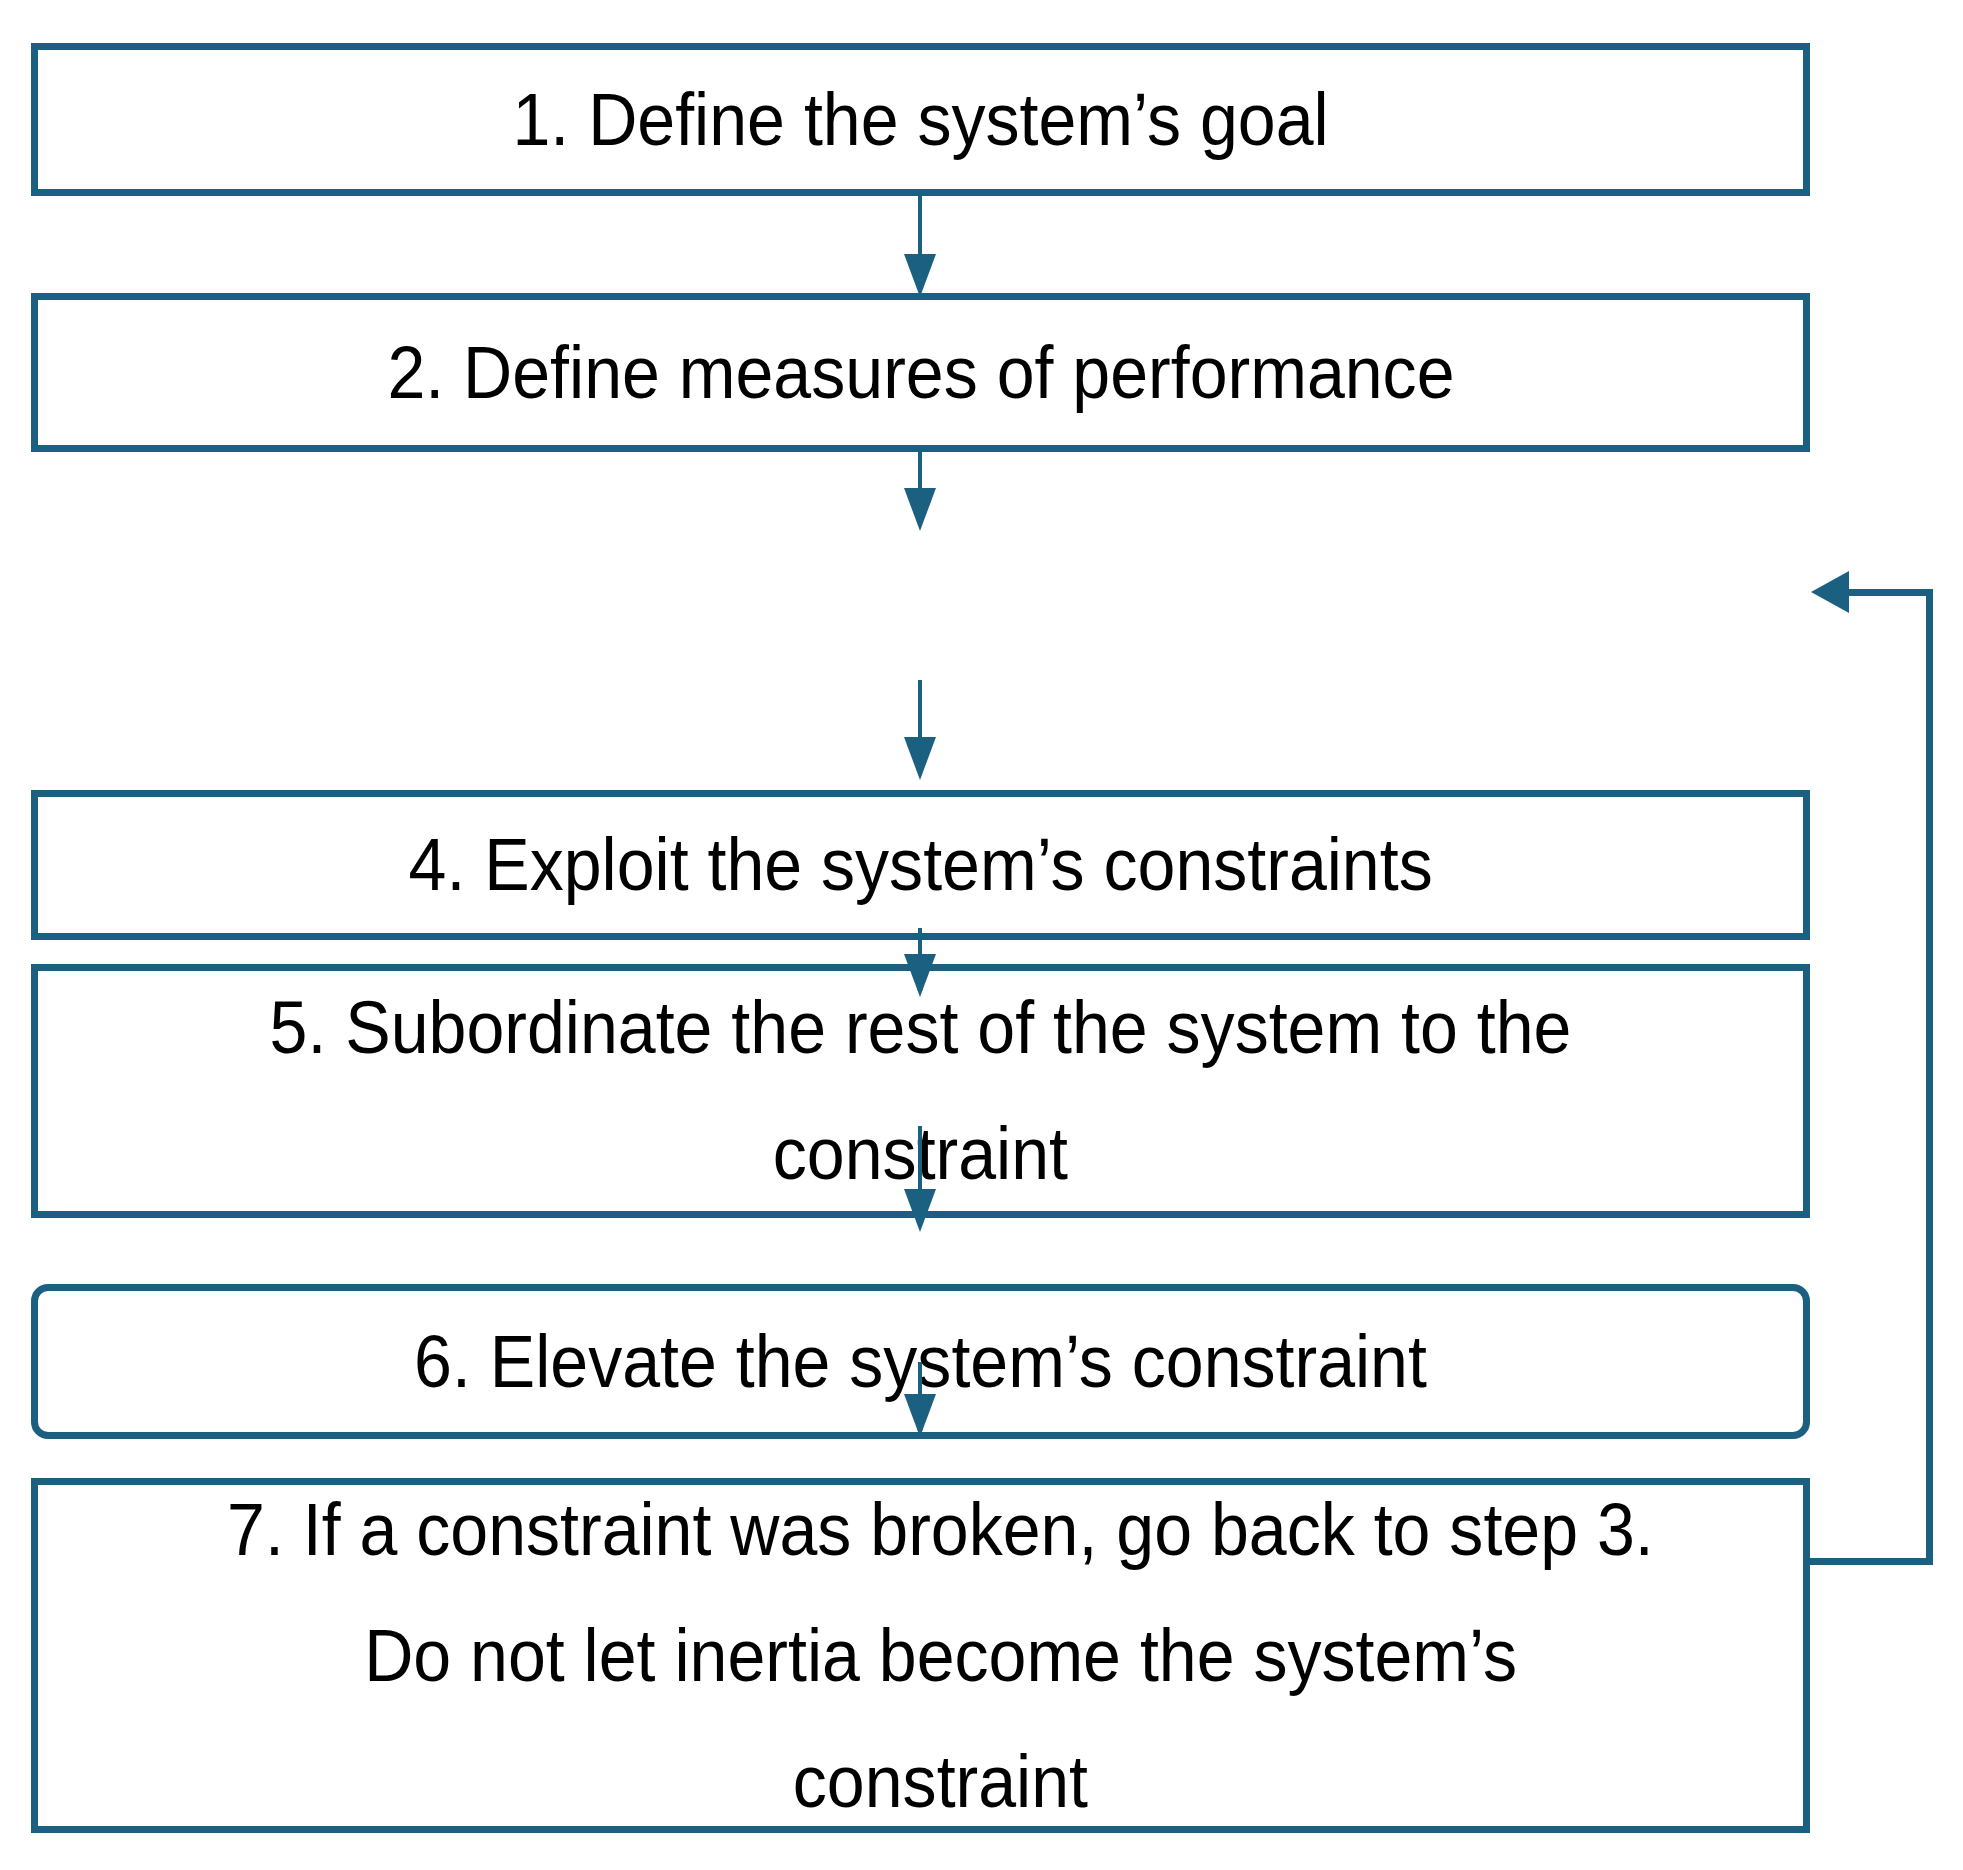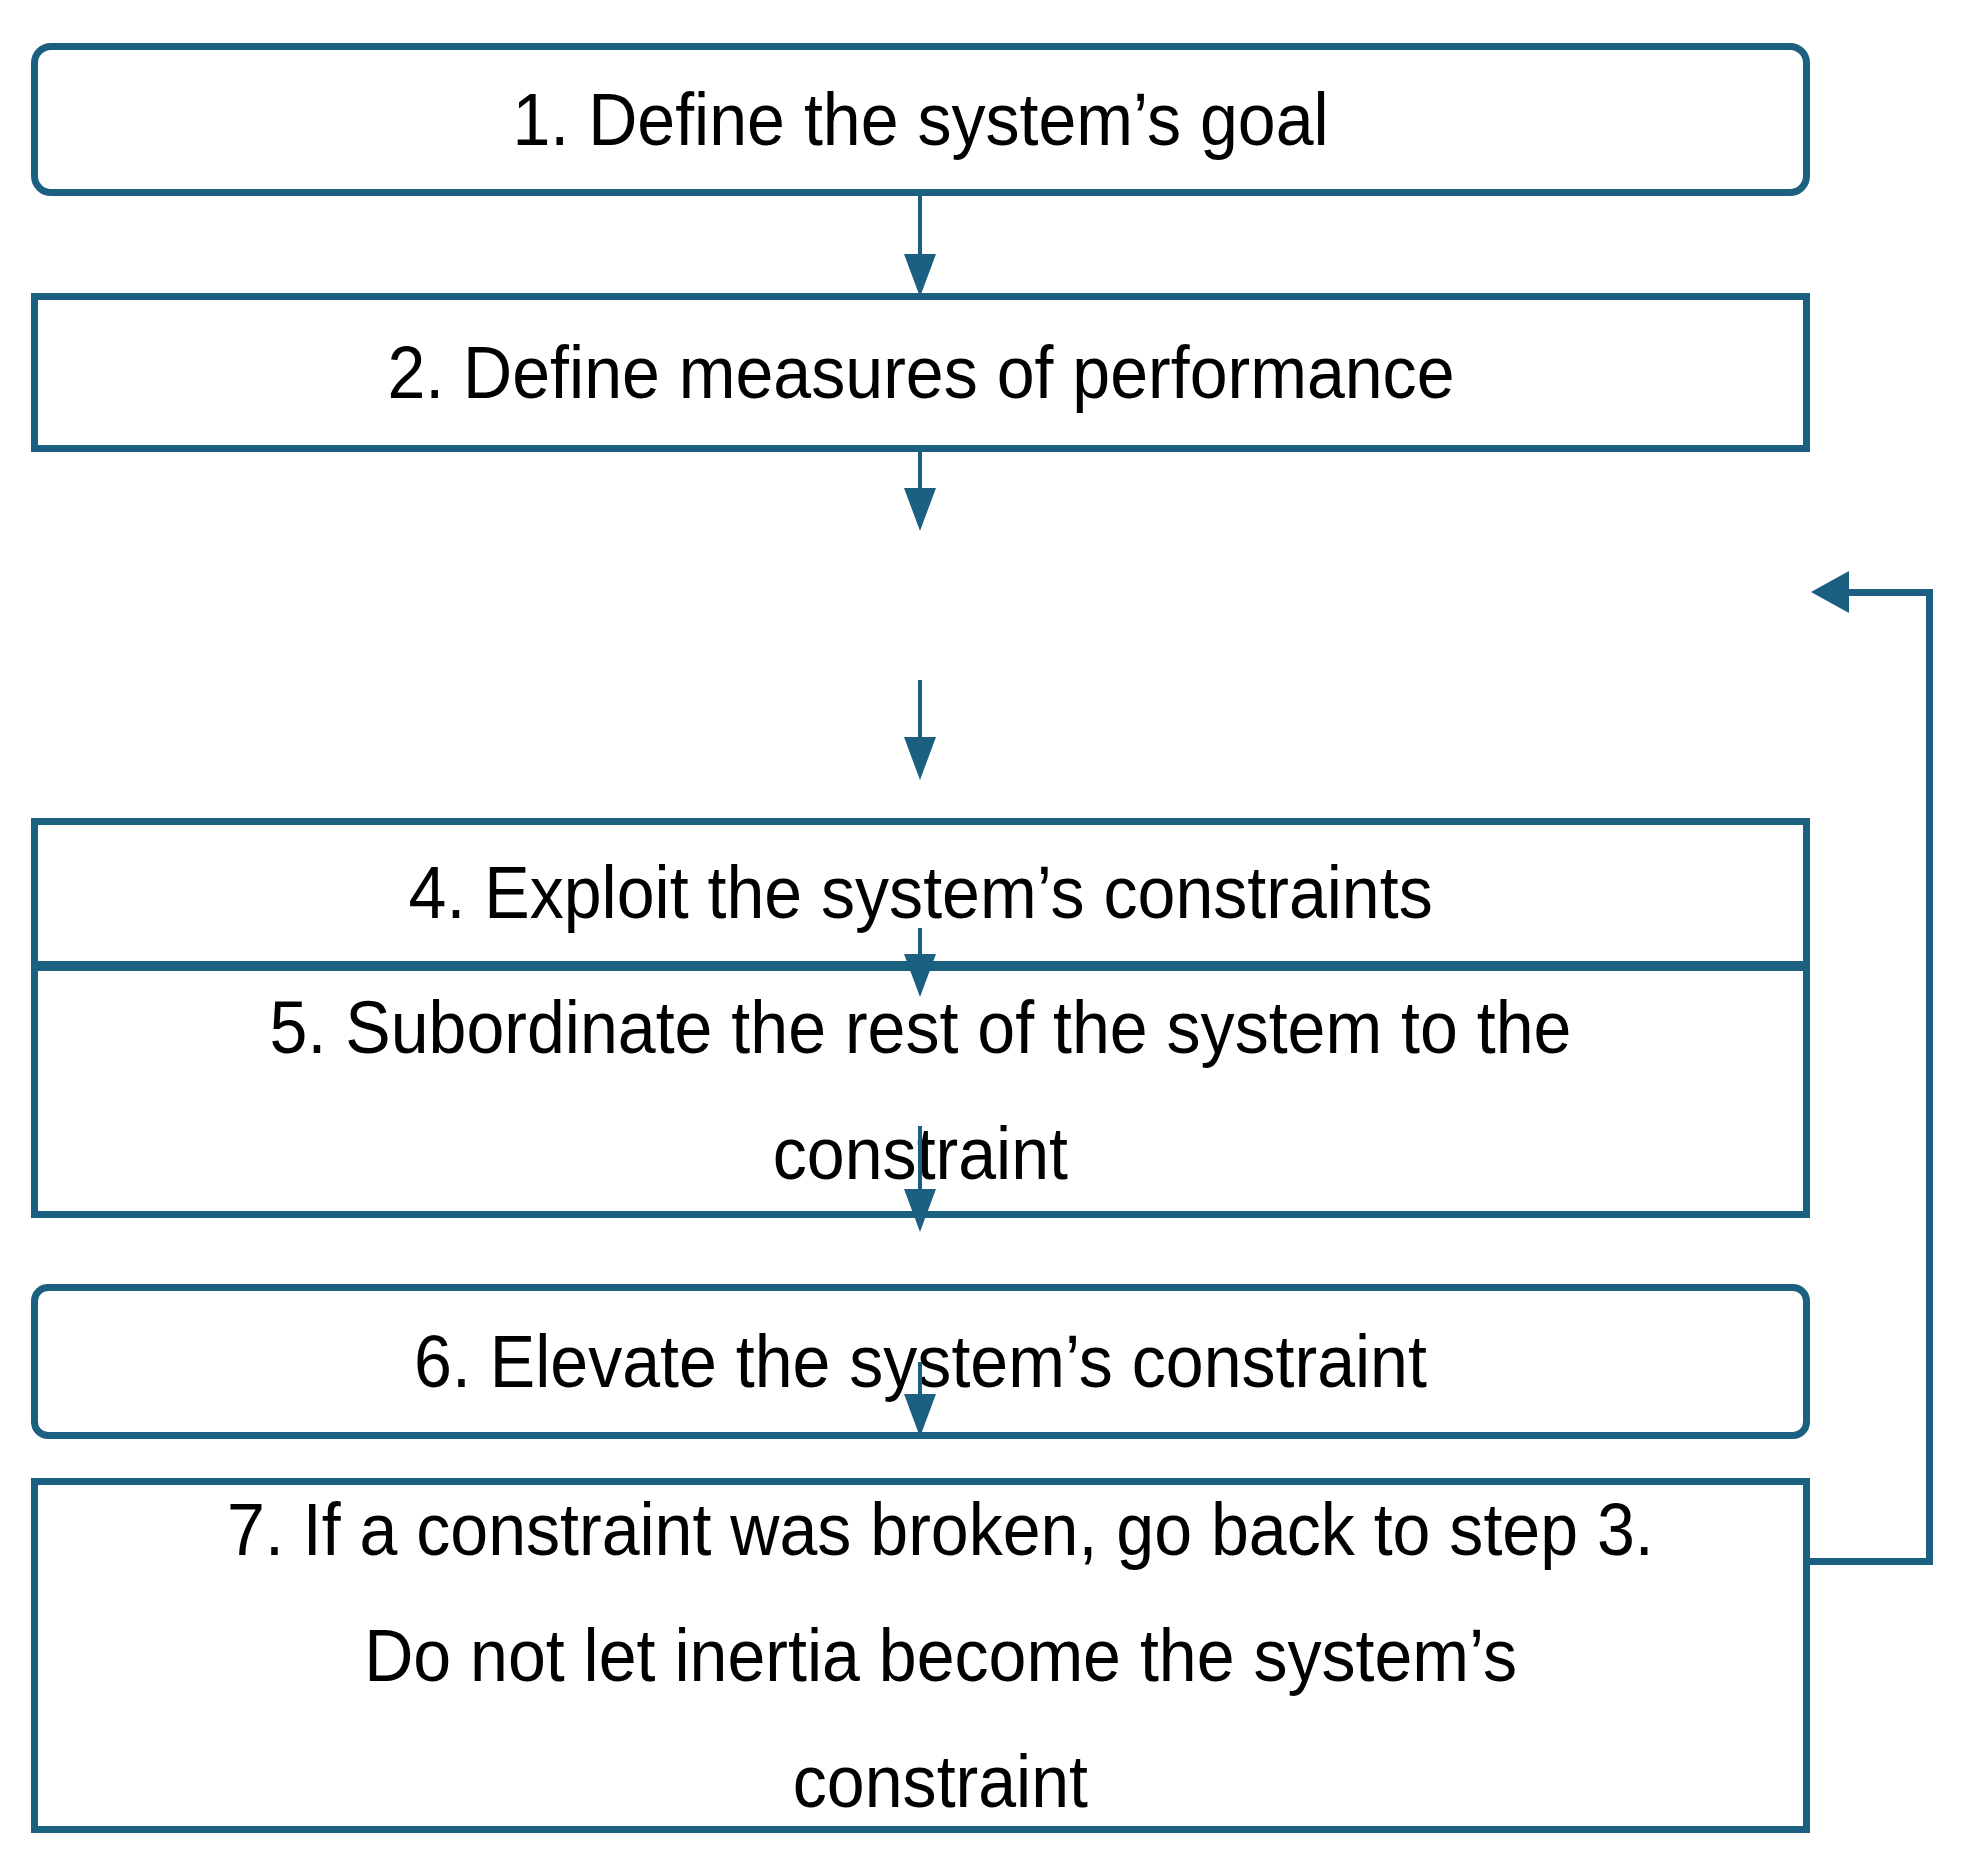--- a/index.html
+++ b/index.html
@@ -31,24 +31,24 @@
   .box-line {
     font-size: 74px;
     line-height: 126px;
     color: #000000;
     white-space: nowrap;
     transform: scaleX(0.92);
     transform-origin: 50% 50%;
     text-align: center;
   }
   
-  #box1 { top: 43px;   height: 153px; border-radius: 20px; }
+  #box1 { top: 43px;   height: 153px; }
   #box2 { top: 293px;  height: 159px; align-items: center; }
   #box3 { top: 529px;  height: 151px; }
-  #box4 { top: 818px;  height: 150px; }
+  #box4 { top: 790px;  height: 150px; }
   #box5 { top: 964px; height: 254px; }
   #box6 { top: 1284px; height: 155px; border-radius: 17px; }
   #box7 { top: 1478px; height: 355px; padding-left: 40px; }
 
   
   .arrow-down { position: absolute; z-index: 3; }
   .arrow-line {
     position: absolute;
     left: 918px;
     width: 4.1px;

